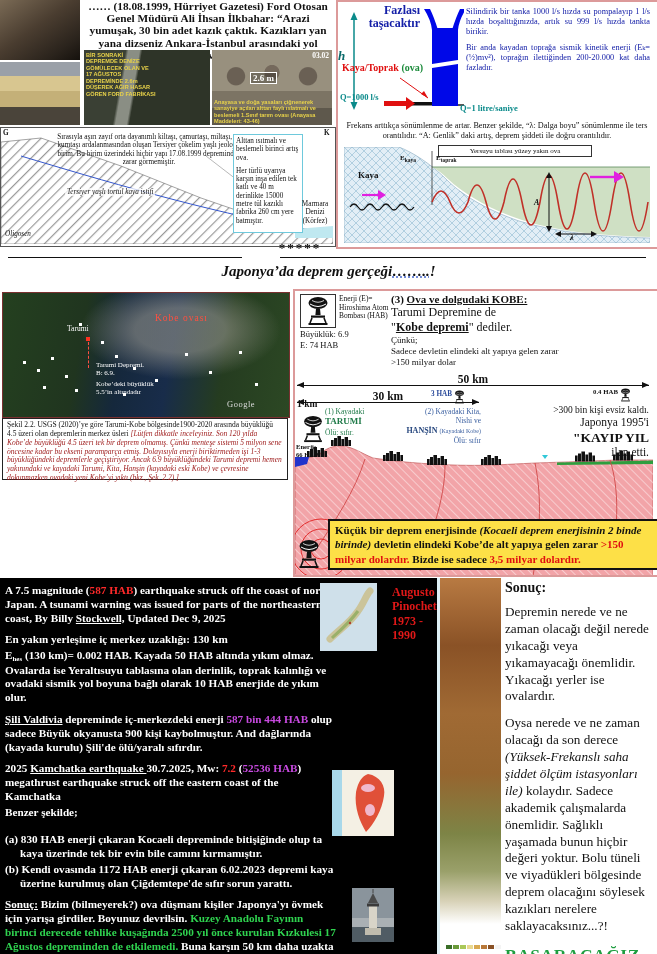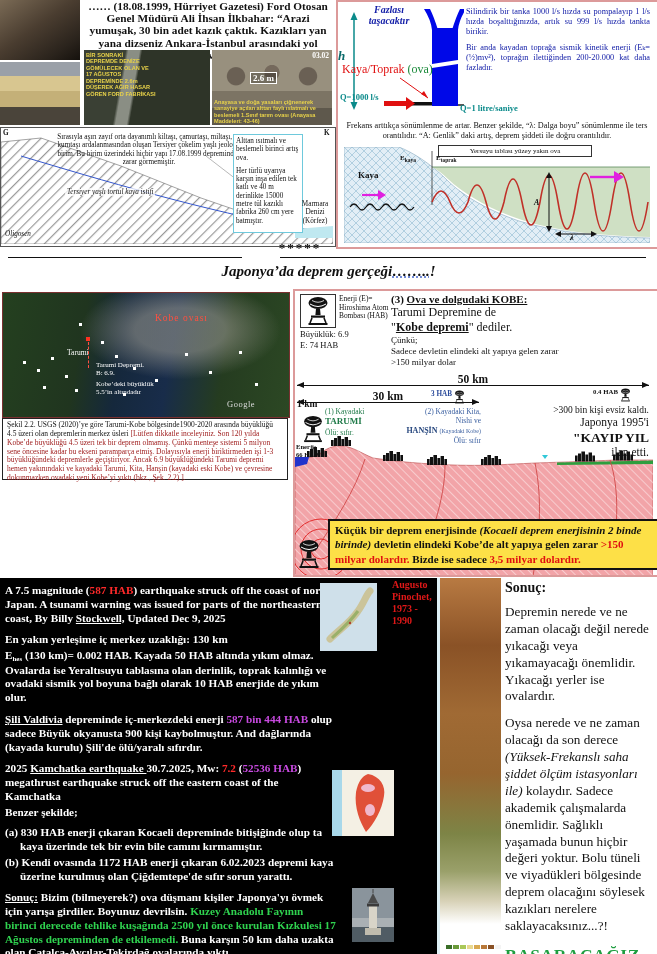--- a/index.html
+++ b/index.html
@@ -32,23 +32,23 @@
   #geo-rock-label{left:64px;top:60px;font-style:italic;background:rgba(255,255,255,.75);padding:0 2px;}
   #geo-note-right{left:232px;top:6px;width:64px;border:1px solid #6ec9dc;background:#fff;padding:2px;font-size:6.8px;}
   #geo-note-right p{margin:0 0 5px;}
   #geo-sea-label{left:297px;top:72px;width:34px;font-size:6.6px;text-align:center;}
   #geo-era{left:4px;top:102px;font-style:italic;font-size:7px;}
   .geo-dir{font-weight:bold;font-size:9px;}
 
   
   #tank-panel{left:336px;top:0;width:321px;height:245px;border:2px solid #dc9a9a;background:#fff;}
   #tank-svg{position:absolute;left:6px;top:4px;}
-  #tank-overflow{position:absolute;left:20px;top:2px;width:62px;text-align:center;color:#1520a8;font-weight:bold;font-size:10px;line-height:1.1;font-style:italic;}
+  #tank-overflow{position:absolute;left:20px;top:2px;width:62px;text-align:right;color:#1520a8;font-weight:bold;font-size:12px;line-height:1.1;}
   #tank-h{position:absolute;left:0px;top:46px;font-size:13px;font-weight:bold;font-style:italic;color:#0a6a6a;}
-  #tank-ground{position:absolute;left:4px;top:60px;font-size:12px;font-weight:normal;}
+  #tank-ground{position:absolute;left:4px;top:60px;font-size:10px;font-weight:bold;}
   #tank-ground .r{color:#e01010;} #tank-ground .g{color:#1a8a3a;}
   #tank-in{position:absolute;left:2px;top:90px;color:#0a8a8a;font-weight:bold;font-size:8.5px;}
   #tank-out{position:absolute;left:122px;top:101px;color:#0a8a8a;font-weight:bold;font-size:8.5px;}
   #tank-text{position:absolute;left:128px;top:5px;width:184px;color:#1520a8;font-weight:normal;
              font-size:8.3px;line-height:1.2;text-align:justify;}
   #tank-text p{margin:0 0 6px;}
   #wave-caption{position:absolute;left:6px;top:119px;width:306px;font-size:8.2px;line-height:1.2;text-align:center;}
   #wave-svg{position:absolute;left:6px;top:145px;}
   #wave-waterbox{position:absolute;left:100px;top:143px;width:152px;border:1px solid #333;background:rgba(255,255,255,.9);
                  font-size:7px;text-align:center;padding:1px 0;}
@@ -65,32 +65,32 @@
   #div-stars{left:240px;top:240px;width:120px;text-align:center;font-weight:bold;font-size:13px;letter-spacing:2px;}
   #heading{left:0;top:263px;width:657px;text-align:center;font-weight:bold;font-style:italic;font-size:15px;}
   #heading .dots{text-decoration:underline dotted #4466cc;}
 
   
   #satmap{left:2px;top:292px;width:286px;height:124px;border:1px solid #7a3030;overflow:hidden;
       background:radial-gradient(ellipse at 62% 30%,rgba(160,158,148,.55) 0 18%,transparent 40%),
                  linear-gradient(100deg,#24401f 0%,#20351f 28%,#15283c 42%,#182c4a 58%,#253c20 76%,#2c4824 100%);}
   #satmap .mlbl{position:absolute;color:#fff;font-size:7px;line-height:1.15;}
   #m-kobeova{left:152px;top:20px;color:#ff5040 !important;font-size:9.5px !important;letter-spacing:1px;}
-  #m-tarumi{left:64px;top:32px;font-size:7.5px !important;margin-top:24px;}
+  #m-tarumi{left:64px;top:32px;font-size:7.5px !important;}
   #m-quake{left:93px;top:68px;}
   #m-mag{left:93px;top:87px;}
   #m-google{left:224px;top:107px;color:#ddd !important;font-size:8.5px !important;letter-spacing:.5px;}
   .dot{position:absolute;width:2.5px;height:2.5px;background:#fff;}
   #m-epi{position:absolute;left:83px;top:44px;width:3.5px;height:3.5px;background:#ff3020;}
   #m-dash{position:absolute;left:85px;top:49px;height:26px;border-left:1px dashed #ff5040;}
 
   
   #figcap{left:2px;top:418px;width:286px;height:62px;border:1px solid #222;padding:2px 4px;box-sizing:border-box;
           font-size:7.5px;line-height:1.18;}
-  #figcap .brk{color:#a02020;}
+  #figcap .brk{color:#a02020;font-style:italic;}
 
   
   #kobe{left:293px;top:289px;width:362px;height:284px;border:2px solid #dc9a9a;background:#fff;overflow:hidden;}
   #kobe-iconbox{position:absolute;left:5px;top:3px;width:34px;height:32px;border:1px solid #333;}
   #kobe-legend{position:absolute;left:44px;top:4px;font-size:7.4px;line-height:1.18;}
   #kobe-mag{position:absolute;left:5px;top:38px;font-size:8.5px;}
   #kobe-energy{position:absolute;left:5px;top:49px;font-size:8.5px;}
   #kobe-title{position:absolute;right:6px;top:2px;width:260px;text-align:left;}
   #kobe-title .t1{font-size:11px;font-weight:bold;}
   #kobe-title .t1 u{text-decoration:underline;}
@@ -128,21 +128,21 @@
 
   
   #blackpanel{left:0;top:578px;width:437px;height:376px;background:#000;}
   #black-text{position:absolute;left:5px;top:6px;width:332px;}
   #black-text p{margin:0 0 8px;color:#fff;font-weight:bold;font-size:11.2px;line-height:1.23;}
   .red{color:#ff2a2a;} .mag{color:#c84ae0;} .grn{color:#2fd24f;} .blu{color:#3b7bff;}
   .wu{text-decoration:underline;}
   .hang{text-indent:-15px;padding-left:15px;}
   #black-text .sub{font-size:7px;vertical-align:-2px;}
   #japan-map{position:absolute;left:320px;top:5px;width:57px;height:68px;background:#cfe0ea;}
-  #pinochet{position:absolute;left:392px;top:1px;width:44px;color:#e01818;font-weight:bold;font-size:10px;line-height:1.2;}
+  #pinochet{position:absolute;left:392px;top:7px;width:44px;color:#e01818;font-weight:bold;font-size:12px;line-height:1.2;}
   #sa-map{position:absolute;left:332px;top:192px;width:62px;height:66px;background:#f4f0e4;}
   #kizkulesi{position:absolute;left:352px;top:310px;width:42px;height:54px;
       background:linear-gradient(180deg,#8a949c 0 55%,#aab0b4 55% 72%,#505c64 72% 100%);}
   #chile-map{left:437px;top:578px;width:64px;height:376px;border-left:3px solid #dff0f6;box-sizing:border-box;
       background:linear-gradient(180deg,#b87a42 0%,#8a5226 18%,#a06a34 36%,#96652f 52%,#7d8446 68%,#9aa06a 78%,#d8d2b8 86%,#ffffff 92%);}
   #chile-legend{position:absolute;left:6px;bottom:5px;display:flex;gap:1px;}
   #chile-legend i{display:block;width:6px;height:4px;}
 
   
   #conclusion{left:505px;top:580px;width:148px;}
@@ -424,21 +424,21 @@
       <p style="margin-bottom:2px">En yakın yerleşime iç merkez uzaklığı: 130 km</p>
       <p>
         <span>E</span><span class="sub">hes</span><span> (130 km)= 0.002 HAB. Kayada 50 HAB altında yıkım olmaz. Ovalarda ise Yeraltısuyu tablasına olan derinlik, toprak kalınlığı ve ovadaki sismik yol boyuna bağlı olarak 10 HAB enerjide de yıkım olur.</span>
       </p>
       <p>
         <span class="wu">Şili Valdivia</span><span> depreminde iç-merkezdeki enerji </span><span class="mag">587 bin 444 HAB</span><span> olup sadece Büyük okyanusta 900 kişi kaybolmuştur. And dağlarında (kayada kurulu) Şili'de ölü/yaralı sıfırdır.</span>
       </p>
       <p style="margin-bottom:2px">
         <span>2025 </span><span class="wu">Kamchatka earthquake </span><span>30.7.2025, Mw: </span><span class="red">7.2</span><span> (</span><span class="mag">52536 HAB</span><span>) megathrust earthquake struck off the eastern coast of the Kamchatka</span>
       </p>
-      <p style="margin-bottom:7px">Benzer şekilde;</p>
+      <p style="margin-bottom:14px">Benzer şekilde;</p>
       <p class="grn hang" style="margin-bottom:2px">(a)  830 HAB enerji çıkaran Kocaeli depreminde bitişiğinde olup ta kaya üzerinde tek bir evin bile camını kırmamıştır.</p>
       <p class="blu hang">(b)  Kendi ovasında 1172 HAB enerji çıkaran 6.02.2023 depremi kaya üzerine kurulmuş olan Çiğdemtepe'de sıfır sorun yarattı.</p>
       <p>
         <span class="wu">Sonuç:</span><span> Bizim (bilmeyerek?) ova düşmanı kişiler Japonya'yı övmek için yarışa girdiler. Boyunuz devrilsin. </span><span class="grn">Kuzey Anadolu Fayının birinci derecede tehlike kuşağında 2500 yıl önce kurulan Kızkulesi 17 Ağustos depreminden de etkilemedi.</span><span> Buna karşın 50 km daha uzakta olan Çatalca-Avcılar-Tekirdağ ovalarında yıktı.</span>
       </p>
 
     </div>
 
     <div id="japan-map">
       <svg width="57" height="68" viewBox="0 0 57 68">

